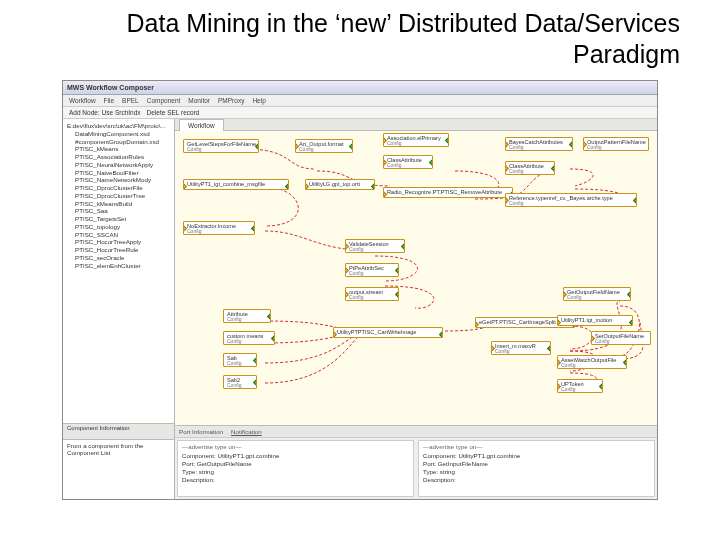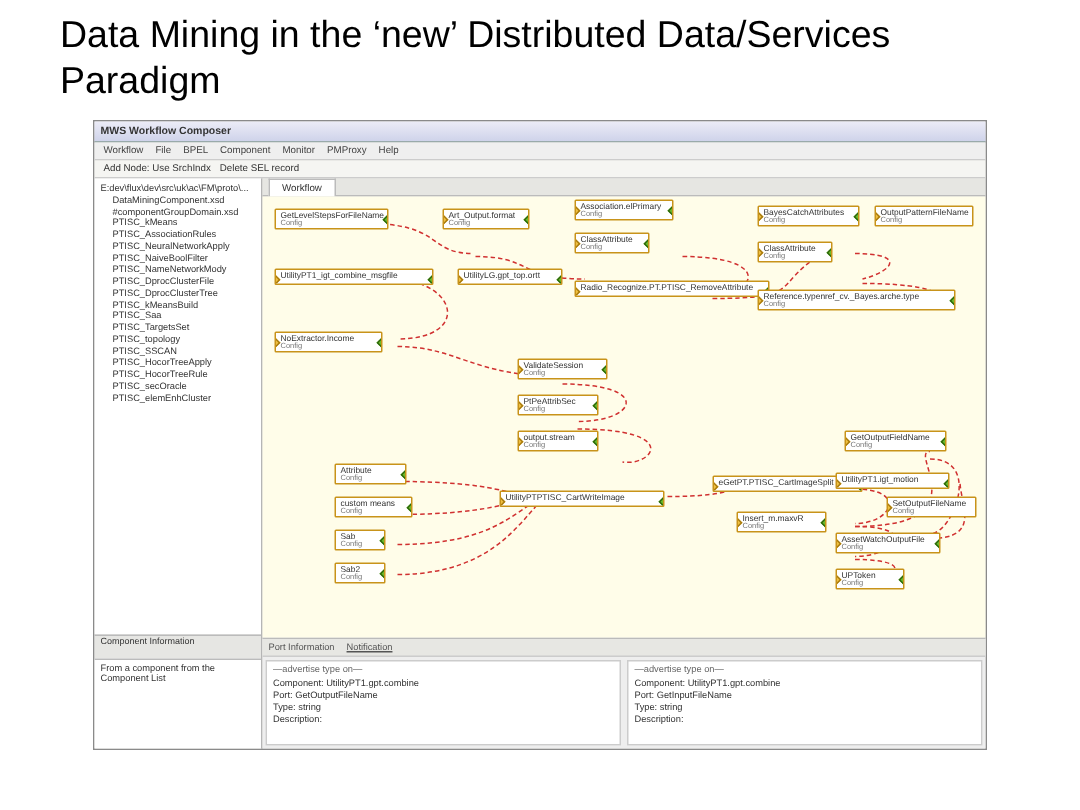--- a/index.html
+++ b/index.html
@@ -1,18 +1,18 @@
 <!DOCTYPE html>
 <html><head>
 <meta charset="utf-8">
 <style>
   * { box-sizing: border-box; font-family: Arial, sans-serif; }
   html, body { margin:0; padding:0; width:720px; height:540px; background:#fff; }
   .wrap { width:720px; height:540px; position:relative; }
-  .title { font-size:25px; text-align:left; padding:8px 40px 4px; line-height:1.25; color:#000; }
+  .title { font-size:25px; text-align:right; padding:8px 40px 4px; line-height:1.25; color:#000; }
   .app { position:absolute; left:62px; top:80px; width:596px; height:420px; border:1px solid #8a8a8a; background:#e8e8e4; font-size:7px; color:#333; }
   .titlebar { height:14px; background:linear-gradient(#ececf7,#cfd3ea); border-bottom:1px solid #9aa; display:flex; align-items:center; padding:0 4px; font-weight:bold; }
   .menubar { height:12px; background:#efefef; border-bottom:1px solid #ccc; display:flex; gap:8px; padding:0 6px; align-items:center; font-size:6.5px; color:#444; }
   .toolbar { height:12px; background:#f5f5f2; border-bottom:1px solid #ccc; display:flex; align-items:center; padding:0 6px; gap:6px; font-size:6.5px; }
   .body { position:absolute; top:38px; bottom:0; left:0; right:0; display:flex; }
   .side { width:112px; border-right:1px solid #b5b5b5; display:flex; flex-direction:column; }
   .tree { flex:1; background:#fff; padding:3px 4px; overflow:hidden; line-height:1.25; font-size:6.2px; color:#333; }
   .tree .hdr { color:#333; }
   .tree .item { white-space:nowrap; padding-left:8px; }
   .compinfo { height:16px; border-top:1px solid #bbb; background:#e6e6e3; padding:1px 4px; font-size:6px; }

